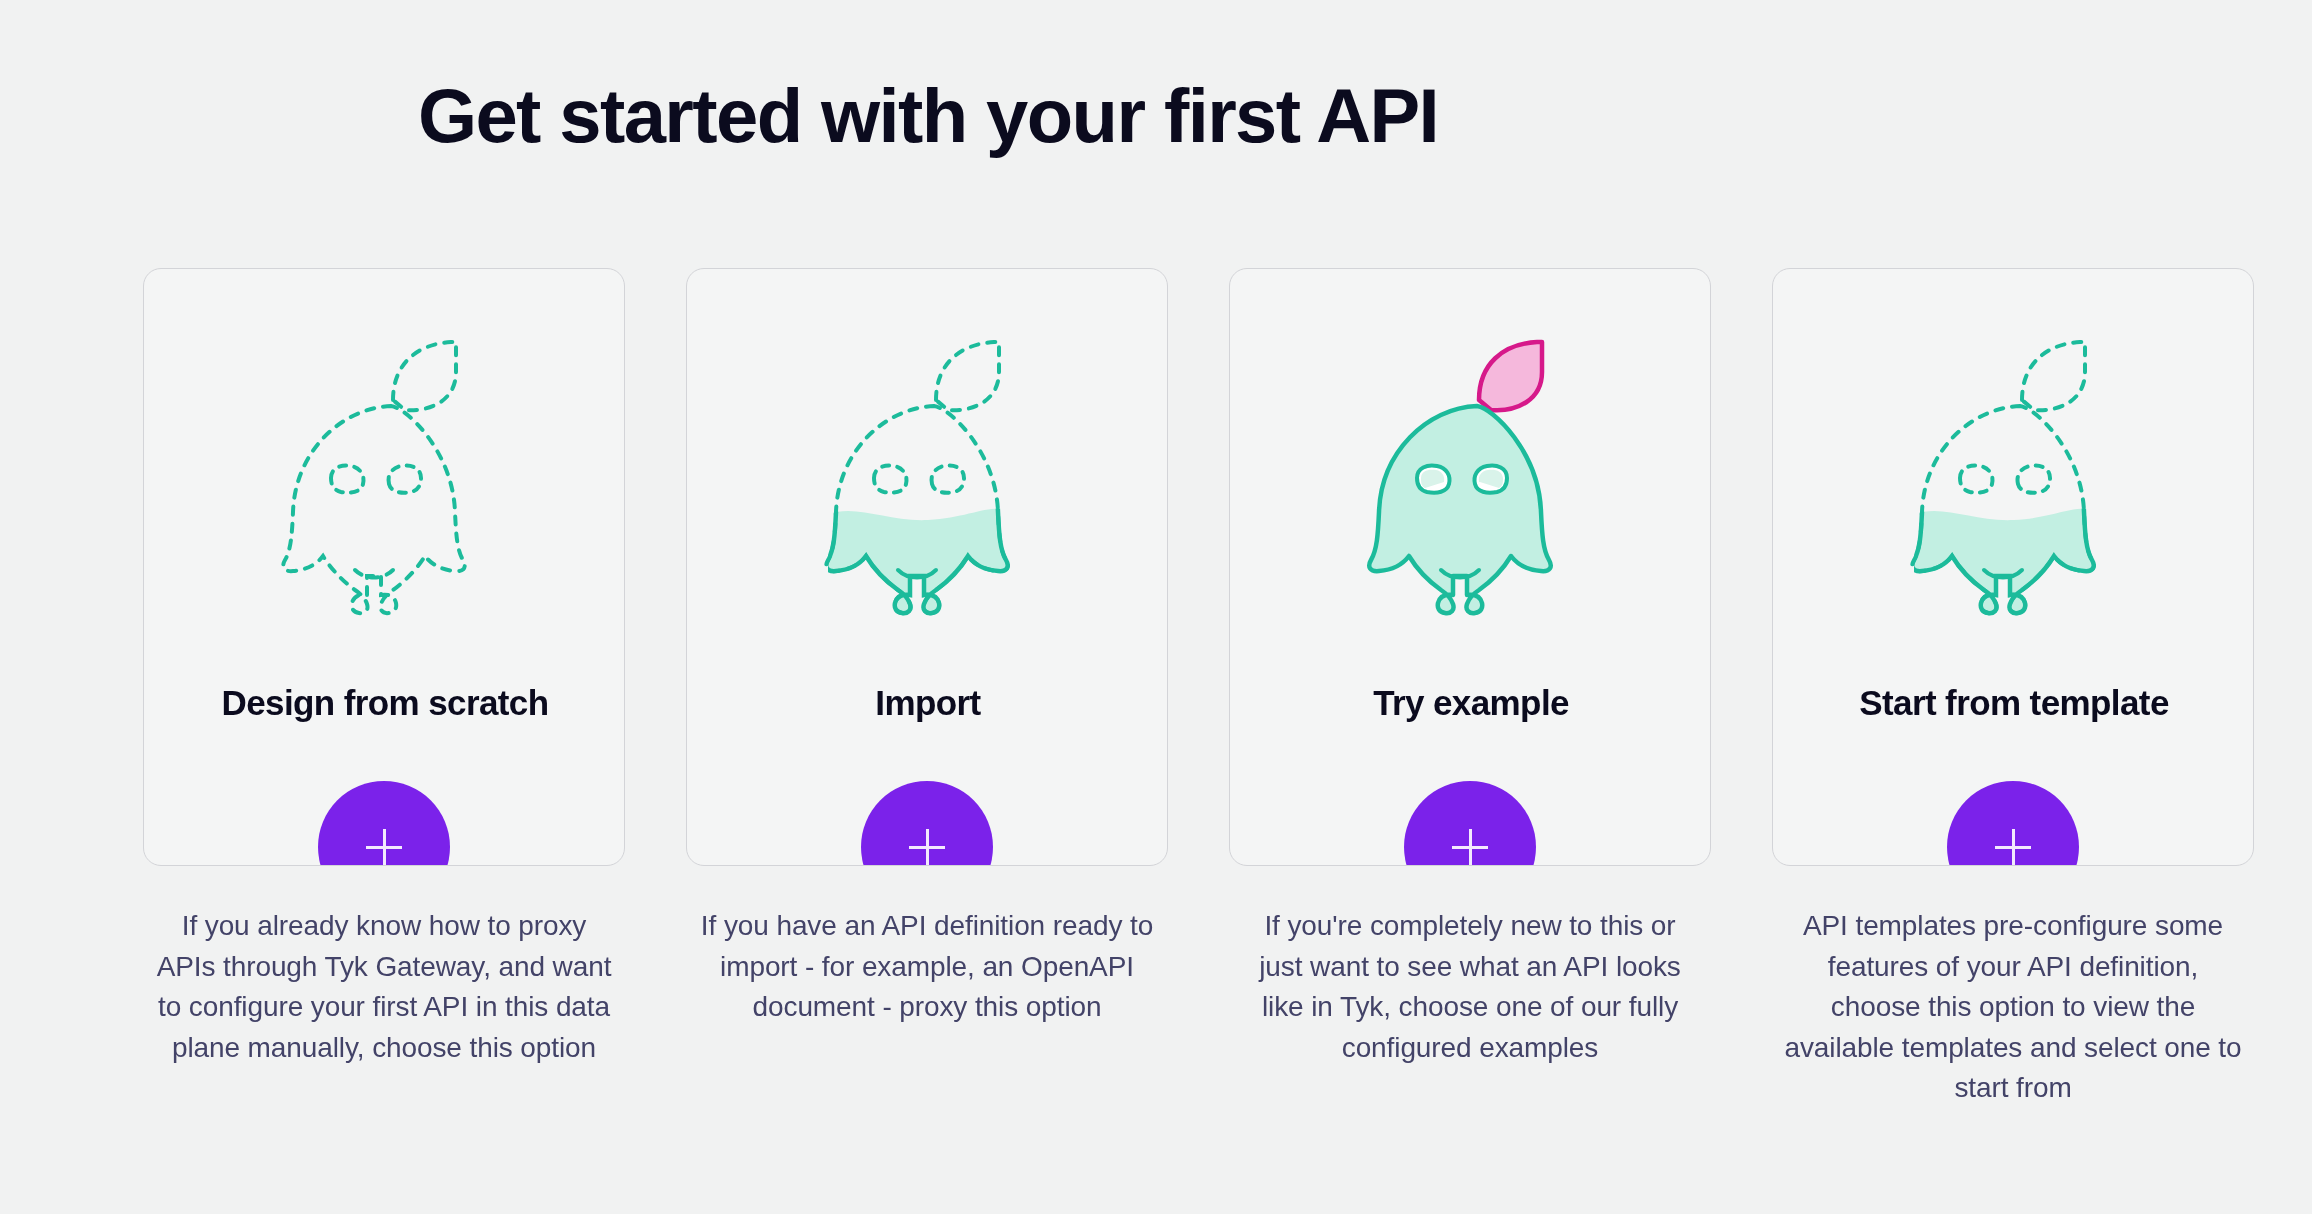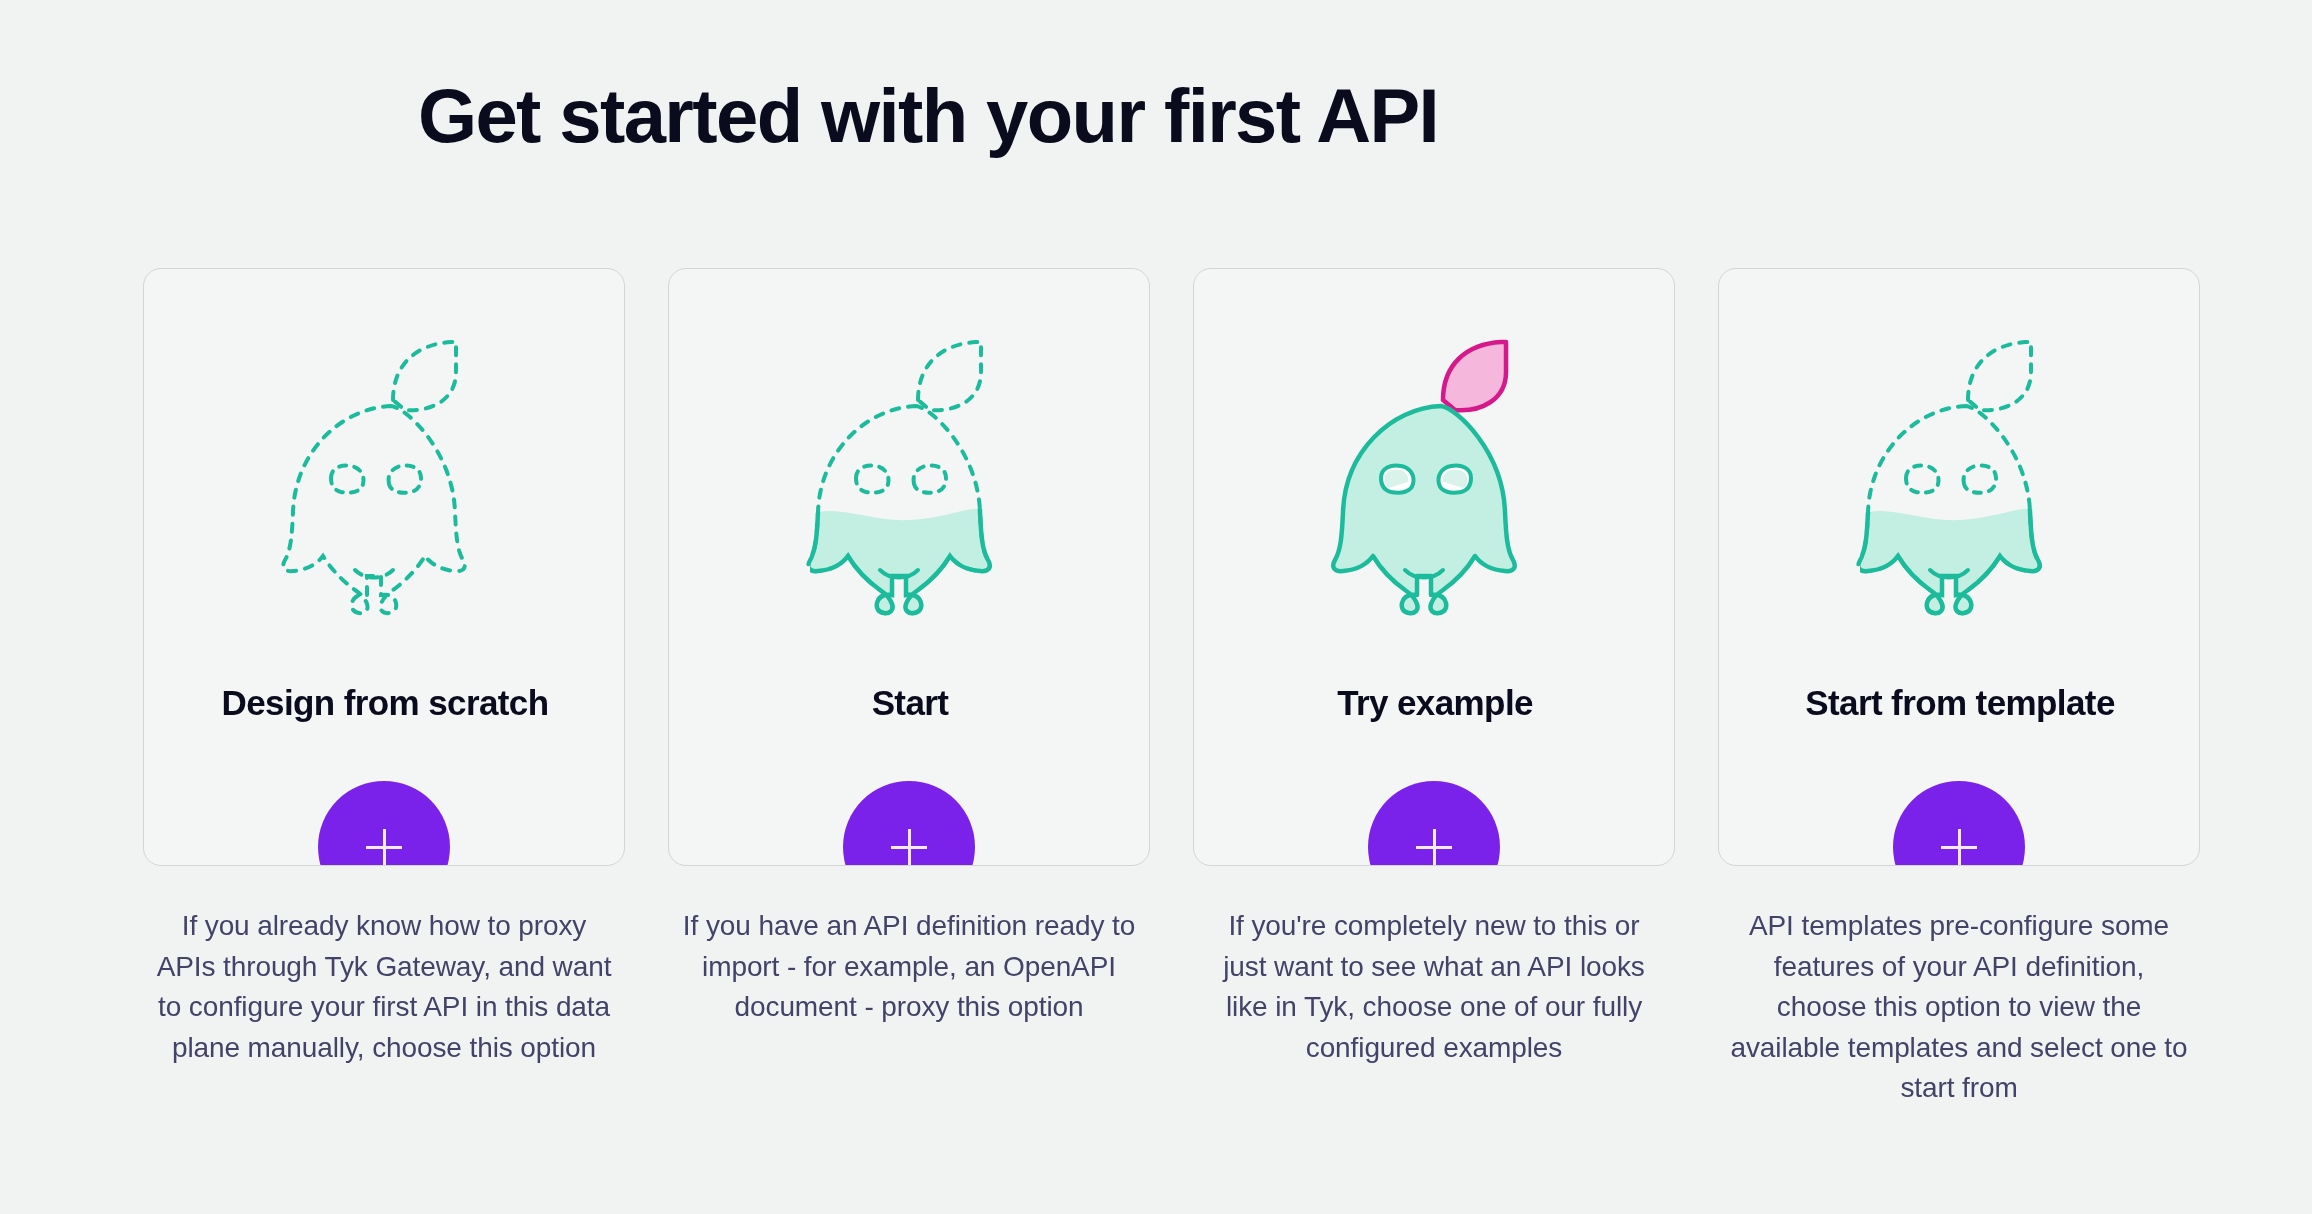--- a/index.html
+++ b/index.html
@@ -36,21 +36,21 @@
   }
 
   
   .cards {
     position: absolute;
     top: 268px;
     left: 143px;
     width: 2026px;
     display: flex;
     flex-direction: row;
-    gap: 43px;
+    gap: 61px;
   }
 
   .card-col {
     width: 482px;
     display: flex;
     flex-direction: column;
     align-items: center;
   }
 
   .card {
@@ -279,21 +279,21 @@
                        C 202 232 201 216 200 194
                        C 198 134 152 90 136 88 Z" fill="none" stroke="#1cbb9b" stroke-width="4.5" stroke-linecap="round"></path>
             </g>
 
             <path d="M100 252 C110 262 128 262 138 252" fill="none" stroke="#1cbb9b" stroke-width="4" stroke-linecap="round"></path>
 
             <path d="M76 160 C76 150 86 146 96 148 C106 150 110 158 108 166 C106 174 96 176 86 174 C78 172 76 166 76 160 Z" fill="none" stroke="#1cbb9b" stroke-width="4" stroke-dasharray="7 8" stroke-linecap="round"></path>
             <path d="M134 166 C132 158 136 150 146 148 C156 146 166 150 166 160 C166 166 164 172 156 174 C146 176 136 174 134 166 Z" fill="none" stroke="#1cbb9b" stroke-width="4" stroke-dasharray="7 8" stroke-linecap="round"></path>
           </svg>
         </div>
-        <div class="card-title">Start</div>
+        <div class="card-title">Import</div>
         <button class="add-button">
           <span class="plus-icon"></span>
         </button>
       </div>
       <p class="card-desc">If you have an API definition ready to import - for example, an OpenAPI document - proxy this option</p>
     </div>
 
     <div class="card-col">
       <div class="card">
         <div class="mascot-wrap">

